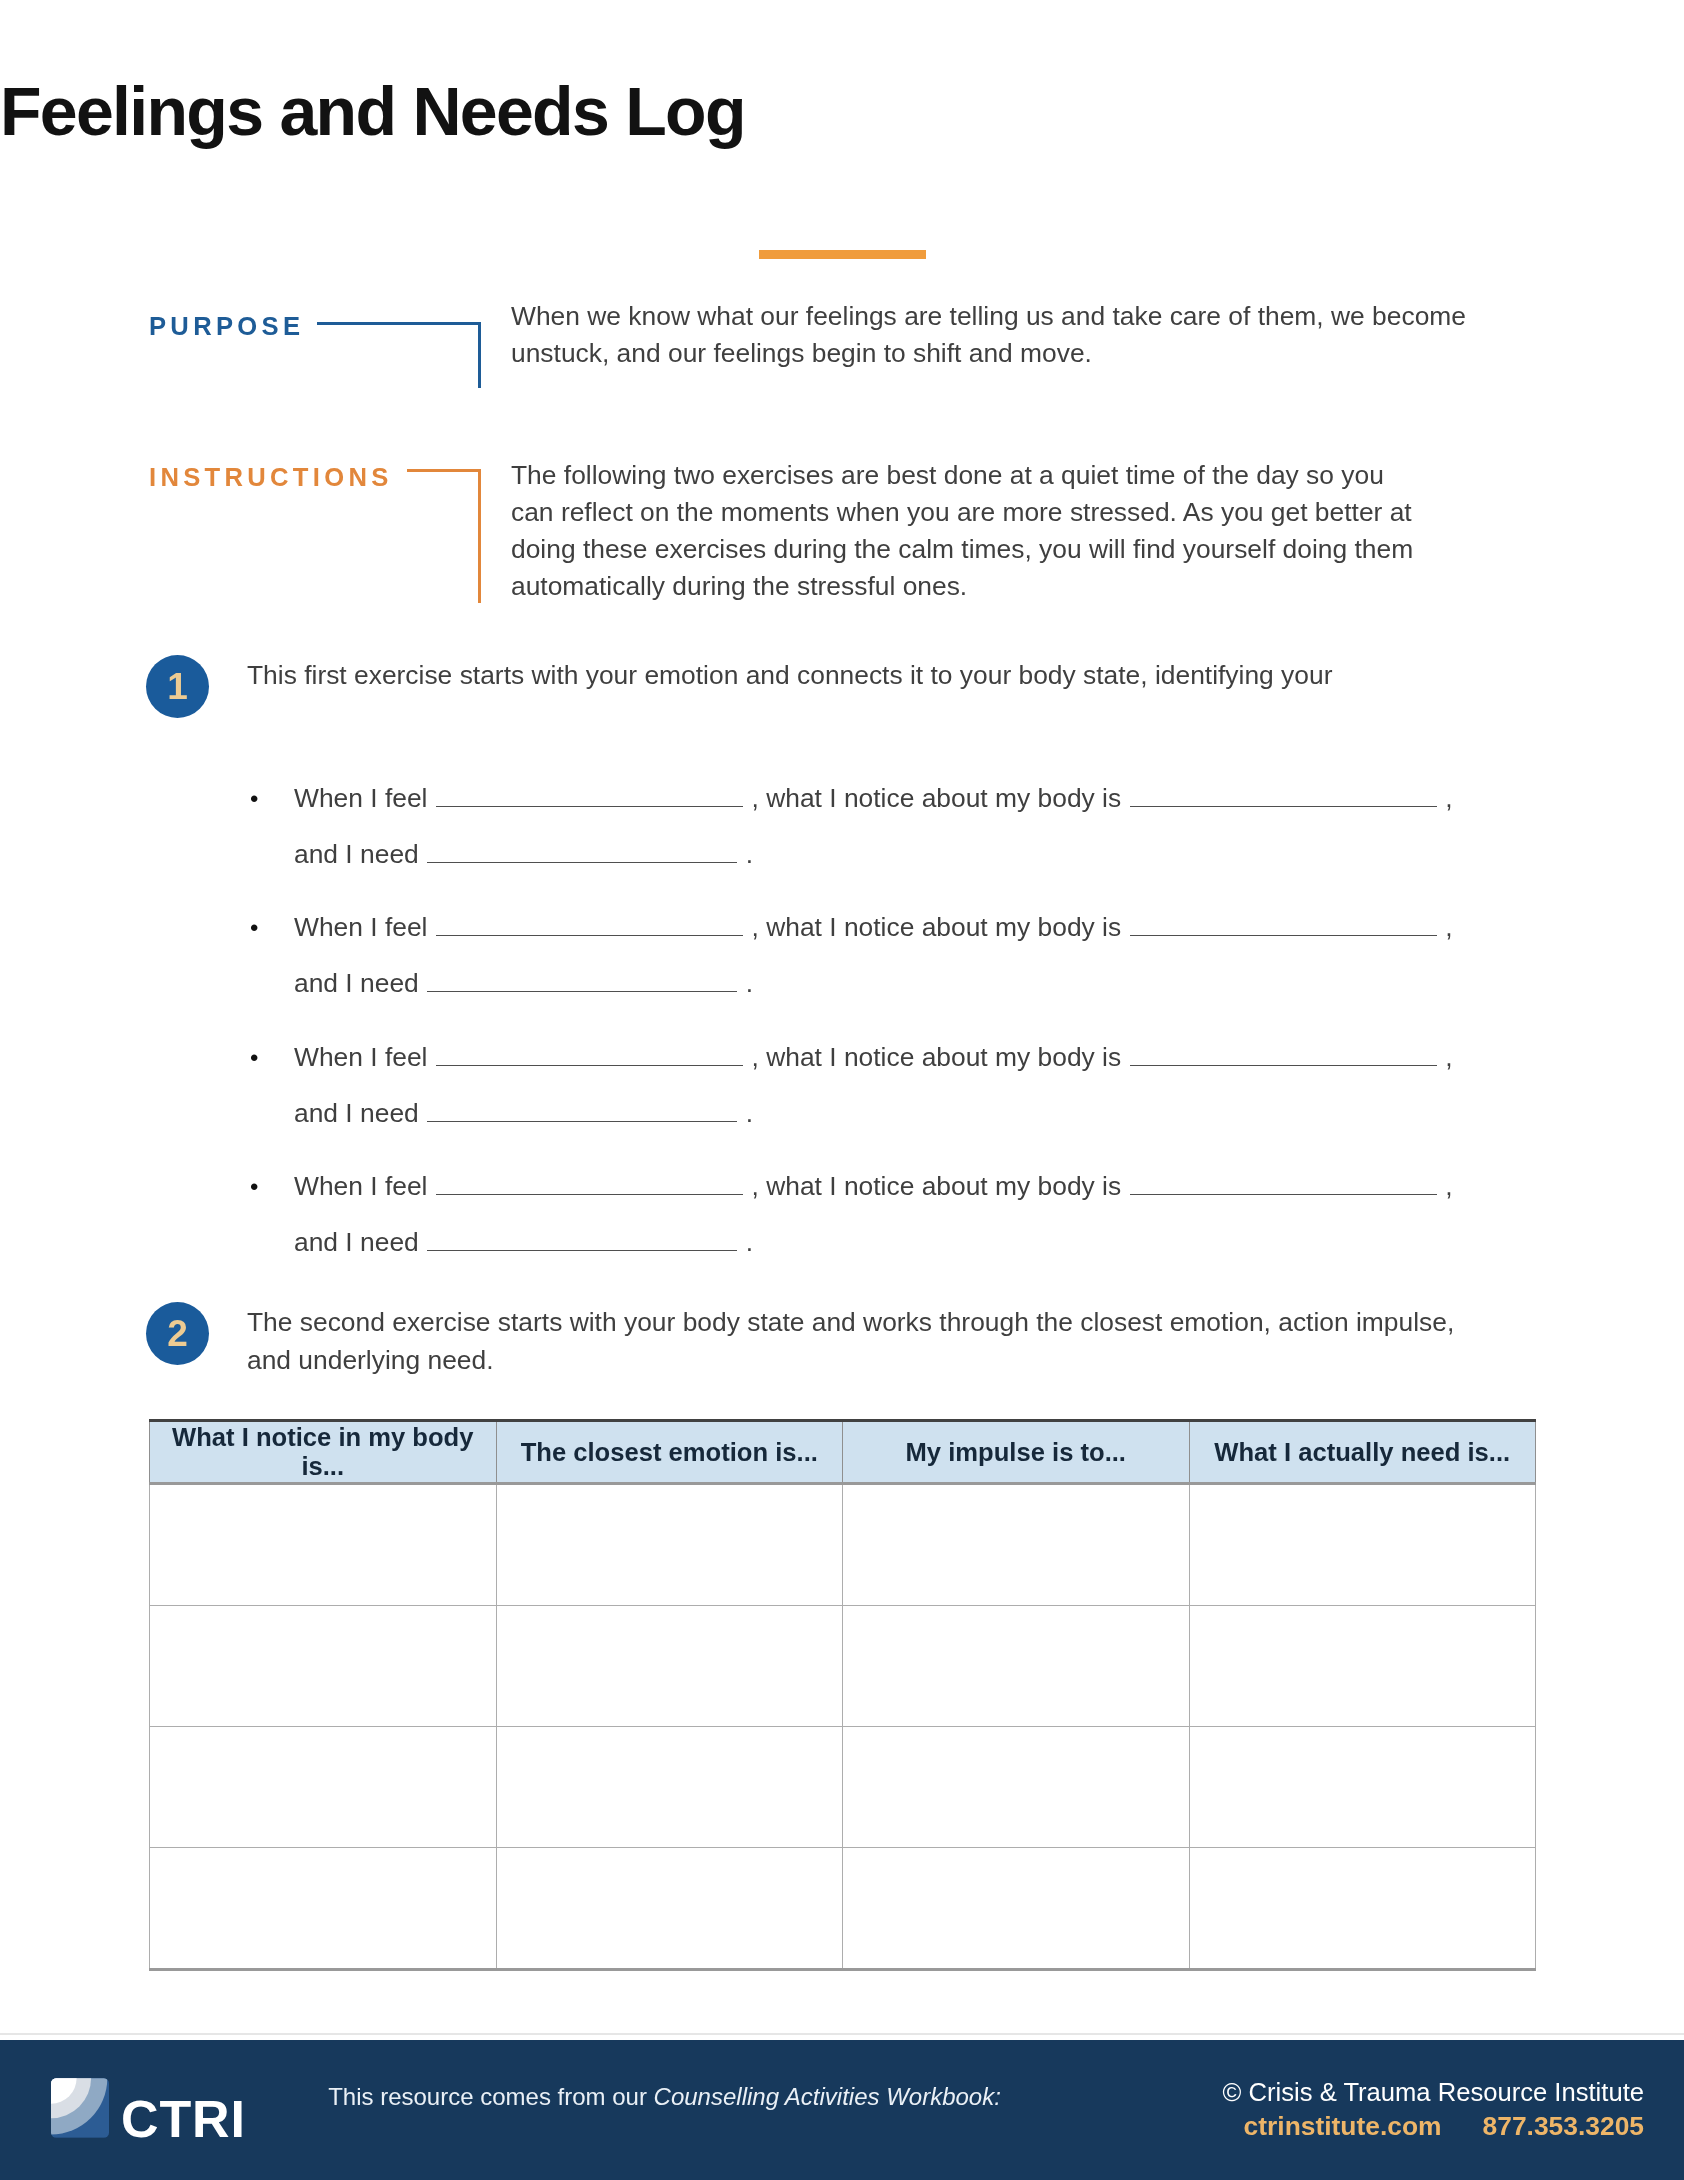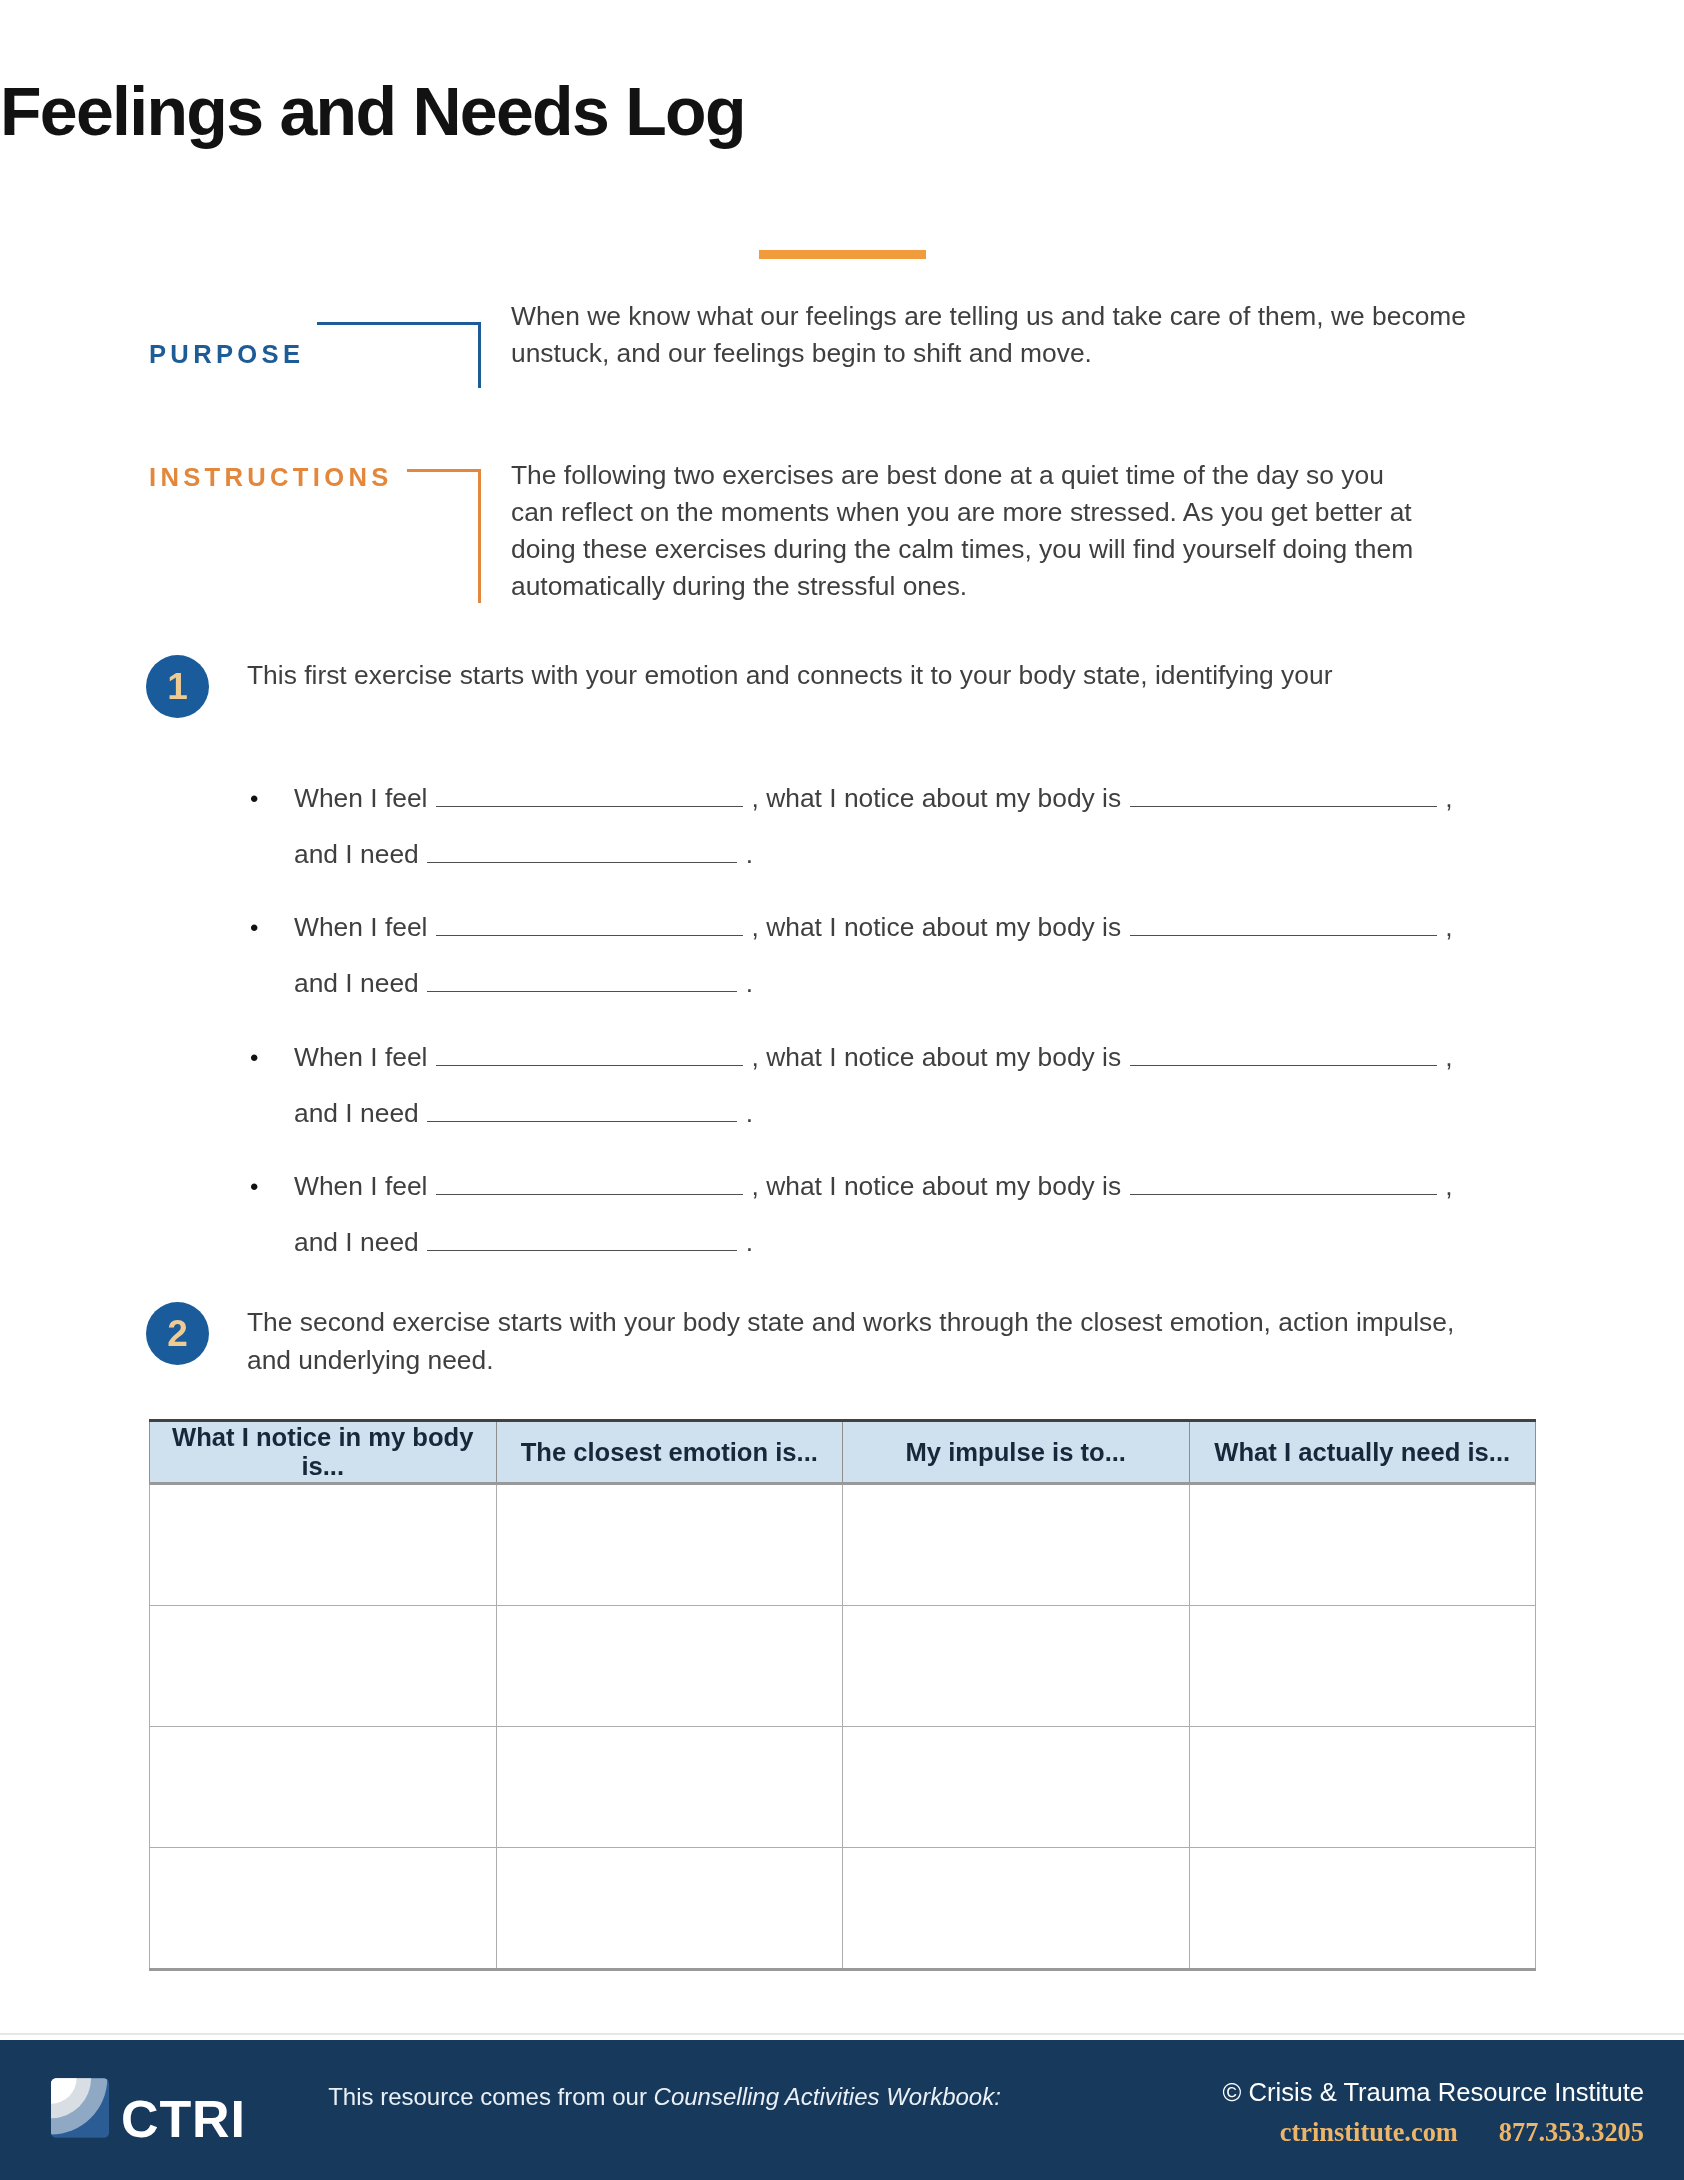--- a/index.html
+++ b/index.html
@@ -5,21 +5,21 @@
   html,body{margin:0;padding:0;background:#ffffff;}
   .page{position:relative;width:1685px;height:2181px;background:#ffffff;
         font-family:"Liberation Sans", sans-serif;overflow:hidden;}
 
   .title{position:absolute;top:72px;left:0;width:100%;
          font-size:68px;font-weight:bold;letter-spacing:-1.7px;color:#121212;}
   .title-bar{position:absolute;top:250px;left:759px;width:167px;height:9.4px;
              background:#F09C3C;}
 
   .section-label{position:absolute;font-size:25.6px;font-weight:bold;letter-spacing:4.3px;}
-  .purpose-label{left:149px;top:312px;color:#1E5C97;margin-top:28px;}
+  .purpose-label{left:149px;top:312px;color:#1E5C97;}
   .instructions-label{left:149px;top:463px;color:#E2873B;}
 
   .bracket-h,.bracket-v{position:absolute;}
   .p-bracket-h{left:317px;top:322px;width:164px;height:3.4px;background:#1E5C97;}
   .p-bracket-v{left:478px;top:322px;width:3.4px;height:66px;background:#1E5C97;}
   .i-bracket-h{left:407px;top:469px;width:74px;height:3.4px;background:#E2873B;}
   .i-bracket-v{left:478px;top:469px;width:3.4px;height:134px;background:#E2873B;}
 
   .text-block{position:absolute;color:#3F3F3F;font-size:26.4px;}
   .text-block .tline{height:37px;line-height:37px;white-space:nowrap;}
@@ -55,21 +55,21 @@
   .footer-shadow{position:absolute;left:0;top:2033px;width:1685px;height:1.7px;background:#E6E6E6;}
   .footer{position:absolute;left:0;top:2040px;width:1685px;height:141px;background:#17395C;}
   .logo{position:absolute;left:51px;top:2078px;}
   .logo-text{position:absolute;left:121px;top:2089px;font-size:52px;font-weight:bold;
              color:#ffffff;letter-spacing:0.9px;}
   .footer-center{position:absolute;left:281px;top:2080px;width:767px;text-align:center;
                  color:#EAF0F6;font-size:24px;line-height:34px;}
   .footer-center .ital{font-style:italic;}
   .footer-right{position:absolute;right:41px;top:2078px;text-align:right;color:#ffffff;
                 font-size:25.6px;}
-  .footer-contact{margin-top:10px;color:#EDB568;font-weight:bold;font-size:26.4px;font-family:Liberation Serif, serif;}
+  .footer-contact{margin-top:4px;color:#EDB568;font-weight:bold;font-size:26.4px;}
   .footer-phone{margin-left:41px;}
 </style>
 </head>
 <body>
 
 <div class="page">
 
   <div class="title">Feelings and Needs Log</div>
   <div class="title-bar"></div>
 

